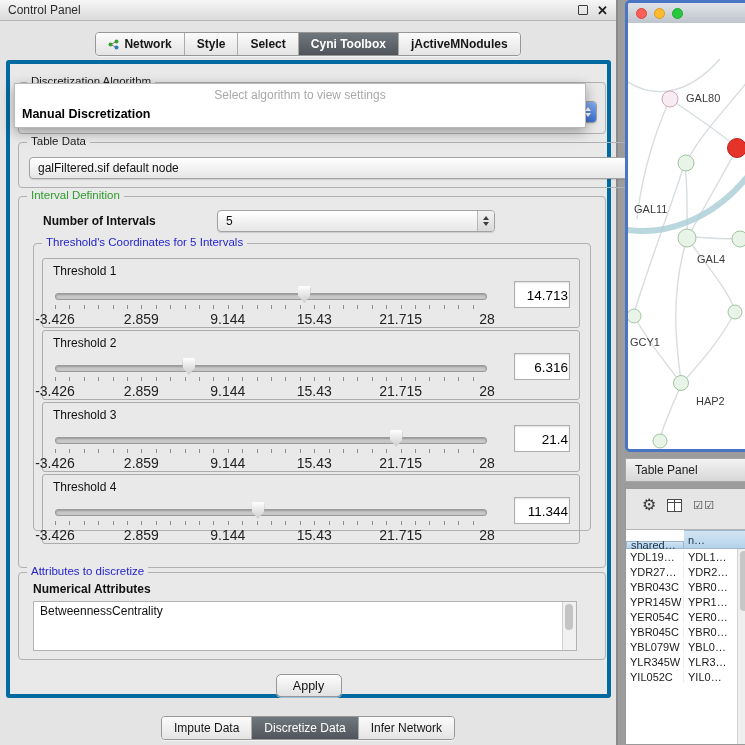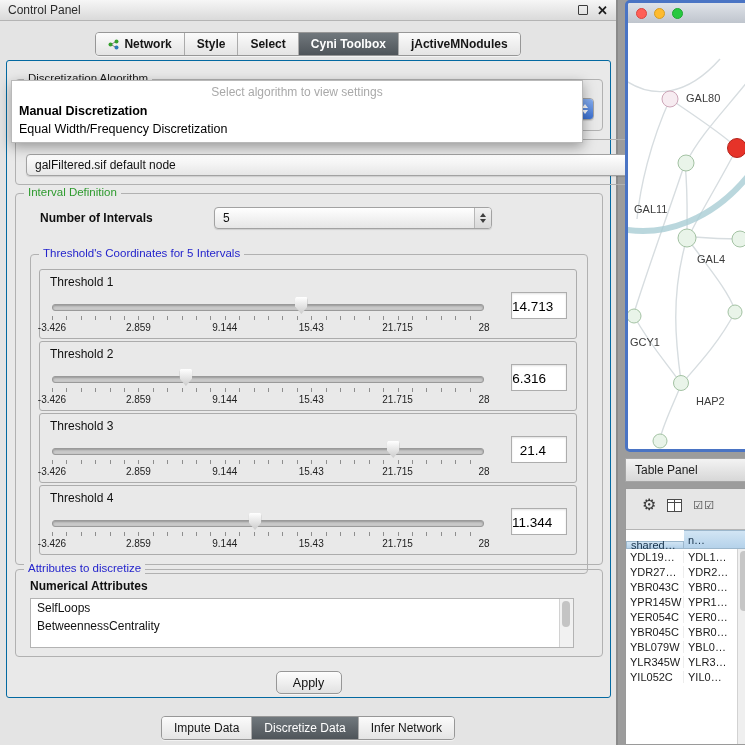--- a/index.html
+++ b/index.html
@@ -20,21 +20,21 @@
   .top-tabs{position:absolute;top:32px;left:0;right:0;display:flex;justify-content:center;font-weight:bold;}
   .bottom-tabs{position:absolute;top:703px;left:0;right:0;display:flex;justify-content:center;margin-top:13px;}
   .seg{display:inline-flex;border:1px solid #979797;border-radius:4px;overflow:hidden;
        box-shadow:0 1px 0 rgba(255,255,255,.55);}
   .seg .tab{background:linear-gradient(#fbfbfb,#e4e4e4);padding:4px 12px;font-size:12px;color:#161616;
             display:flex;align-items:center;gap:5px;border-left:1px solid #ababab;white-space:nowrap;}
   .seg .tab:first-child{border-left:none;}
   .seg .tab.sel{background:linear-gradient(#71787d,#4f555a);color:#fff;}
 
   .inner-panel{position:absolute;left:6px;top:60px;width:605px;height:638px;background:#e9e9e9;
-               border:1px solid #0369a1;border-radius:3px;box-sizing:border-box;}
+               border:4px solid #0369a1;border-radius:3px;box-sizing:border-box;}
 
   
   .group{position:absolute;border:1px solid #b1b1b1;border-radius:4px;box-sizing:border-box;}
   .group-title{position:absolute;top:-8px;left:8px;background:#e9e9e9;padding:0 4px;font-size:11.5px;color:#1a1a1a;}
   .group-title.green{color:#2e9b2e;}
   .group-title.blue{color:#2424cc;}
 
   
   .combo{display:flex;align-items:center;border:1px solid #a2a2a2;border-radius:4px;
          background:linear-gradient(#ffffff,#e6e6e6);height:22px;font-size:12px;color:#111;
@@ -63,23 +63,23 @@
   .slider{position:absolute;left:12px;top:26px;width:432px;height:38px;}
   .track{position:absolute;left:0;right:0;top:8px;height:5px;background:#c9c9c9;border:1px solid #9a9a9a;
          border-radius:3px;box-shadow:inset 0 1px 2px rgba(0,0,0,.25);}
   .thumb{position:absolute;top:1px;width:13px;height:17px;transform:translateX(-50%);
          background:linear-gradient(#ffffff,#cccccc);
          clip-path:polygon(10% 0,90% 0,100% 12%,100% 55%,50% 100%,0 55%,0 12%);
          filter:drop-shadow(0 1px 1px rgba(0,0,0,.5));z-index:2;}
   .ticks{position:absolute;left:0;right:0;top:20px;height:4px;
          background:repeating-linear-gradient(to right,#8e8e8e 0 1px,transparent 1px 14.4px);}
   .tick-labels{position:absolute;left:0;right:0;top:26px;height:10px;}
-  .tick-labels span{position:absolute;transform:translateX(-50%);font-size:10px;color:#222;white-space:nowrap;}
+  .tick-labels span{position:absolute;transform:translateX(-50%);font-size:14px;color:#222;white-space:nowrap;}
   .value-field{position:absolute;right:9px;top:22px;width:56px;height:27px;line-height:27px;background:#fff;
-               border:1px solid #adadad;font-size:13.5px;color:#000;text-align:right;padding-right:20px;
+               border:1px solid #adadad;font-size:13.5px;color:#000;text-align:right;padding-right:1px;
                box-sizing:border-box;box-shadow:inset 0 1px 2px rgba(0,0,0,.12);}
 
   .bold-label{font-size:12px;font-weight:bold;color:#101010;position:absolute;}
 
   
   .attr-list{position:absolute;left:14px;top:28px;width:544px;height:50px;background:#fff;
              border:1px solid #b3b3b3;overflow:hidden;box-sizing:border-box;}
   .attr-list .item{font-size:12px;color:#111;line-height:18px;padding-left:6px;}
   .attr-scroll{position:absolute;right:0;top:0;bottom:0;width:13px;background:#f1f1f1;border-left:1px solid #d2d2d2;}
   .attr-scroll .sthumb{position:absolute;top:2px;left:2px;width:8px;height:26px;background:#c4c4c4;border-radius:4px;}
@@ -173,21 +173,20 @@
           <span class="combo-cap bluecap">
             <i class="arr-up"></i>
               <i class="arr-dn"></i>
           </span>
         </div>
       </div>
 
       <div class="dd-overlay">
         <div class="dd-placeholder">Select algorithm to view settings</div>
         <div class="dd-item bold">Manual Discretization</div>
-        <div class="dd-item">Equal Width/Frequency Discretization</div>
       </div>
 
       <div class="group" style="left:8px;top:78px;width:649px;height:46px;">
         <span class="group-title">Table Data</span>
         <div class="combo" style="left:10px;top:14px;right:10px;">
           <span class="combo-text">galFiltered.sif default node</span>
           <span class="combo-cap">
             <i class="arr-up"></i>
               <i class="arr-dn"></i>
           </span>
@@ -199,21 +198,21 @@
 
         <span class="bold-label" style="left:24px;top:17px;">Number of Intervals</span>
         <div class="combo" style="left:198px;top:13px;width:278px;">
           <span class="combo-text">5</span>
           <span class="combo-cap">
             <i class="arr-up"></i>
               <i class="arr-dn"></i>
           </span>
         </div>
 
-        <div class="group" style="left:14px;top:60px;width:558px;height:320px;">
+        <div class="group" style="left:14px;top:46px;width:558px;height:288px;">
           <span class="group-title blue">Threshold's Coordinates for 5 Intervals</span>
 
           <div class="th-panel" style="top:14px;">
             <div class="th-label">Threshold 1</div>
             <div class="slider">
               <div class="track"></div>
               <div class="thumb" style="left: 57.7197%;"></div>
               <div class="ticks"></div>
               <div class="tick-labels">
                 <span style="left:0%">-3.426</span>
@@ -281,21 +280,20 @@
             <div class="value-field">11.344</div>
           </div>
 
         </div>
       </div>
 
       <div class="group" style="left:8px;top:508px;width:588px;height:88px;">
         <span class="group-title blue">Attributes to discretize</span>
         <span class="bold-label" style="left:14px;top:9px;">Numerical Attributes</span>
         <div class="attr-list">
-          <div class="item">SelfLoops</div>
           <div class="item">BetweennessCentrality</div>
           <div class="attr-scroll">
               <div class="sthumb"></div>
             </div>
         </div>
       </div>
 
       <div class="apply-row">
         <button class="apply-btn">Apply</button>
       </div>

